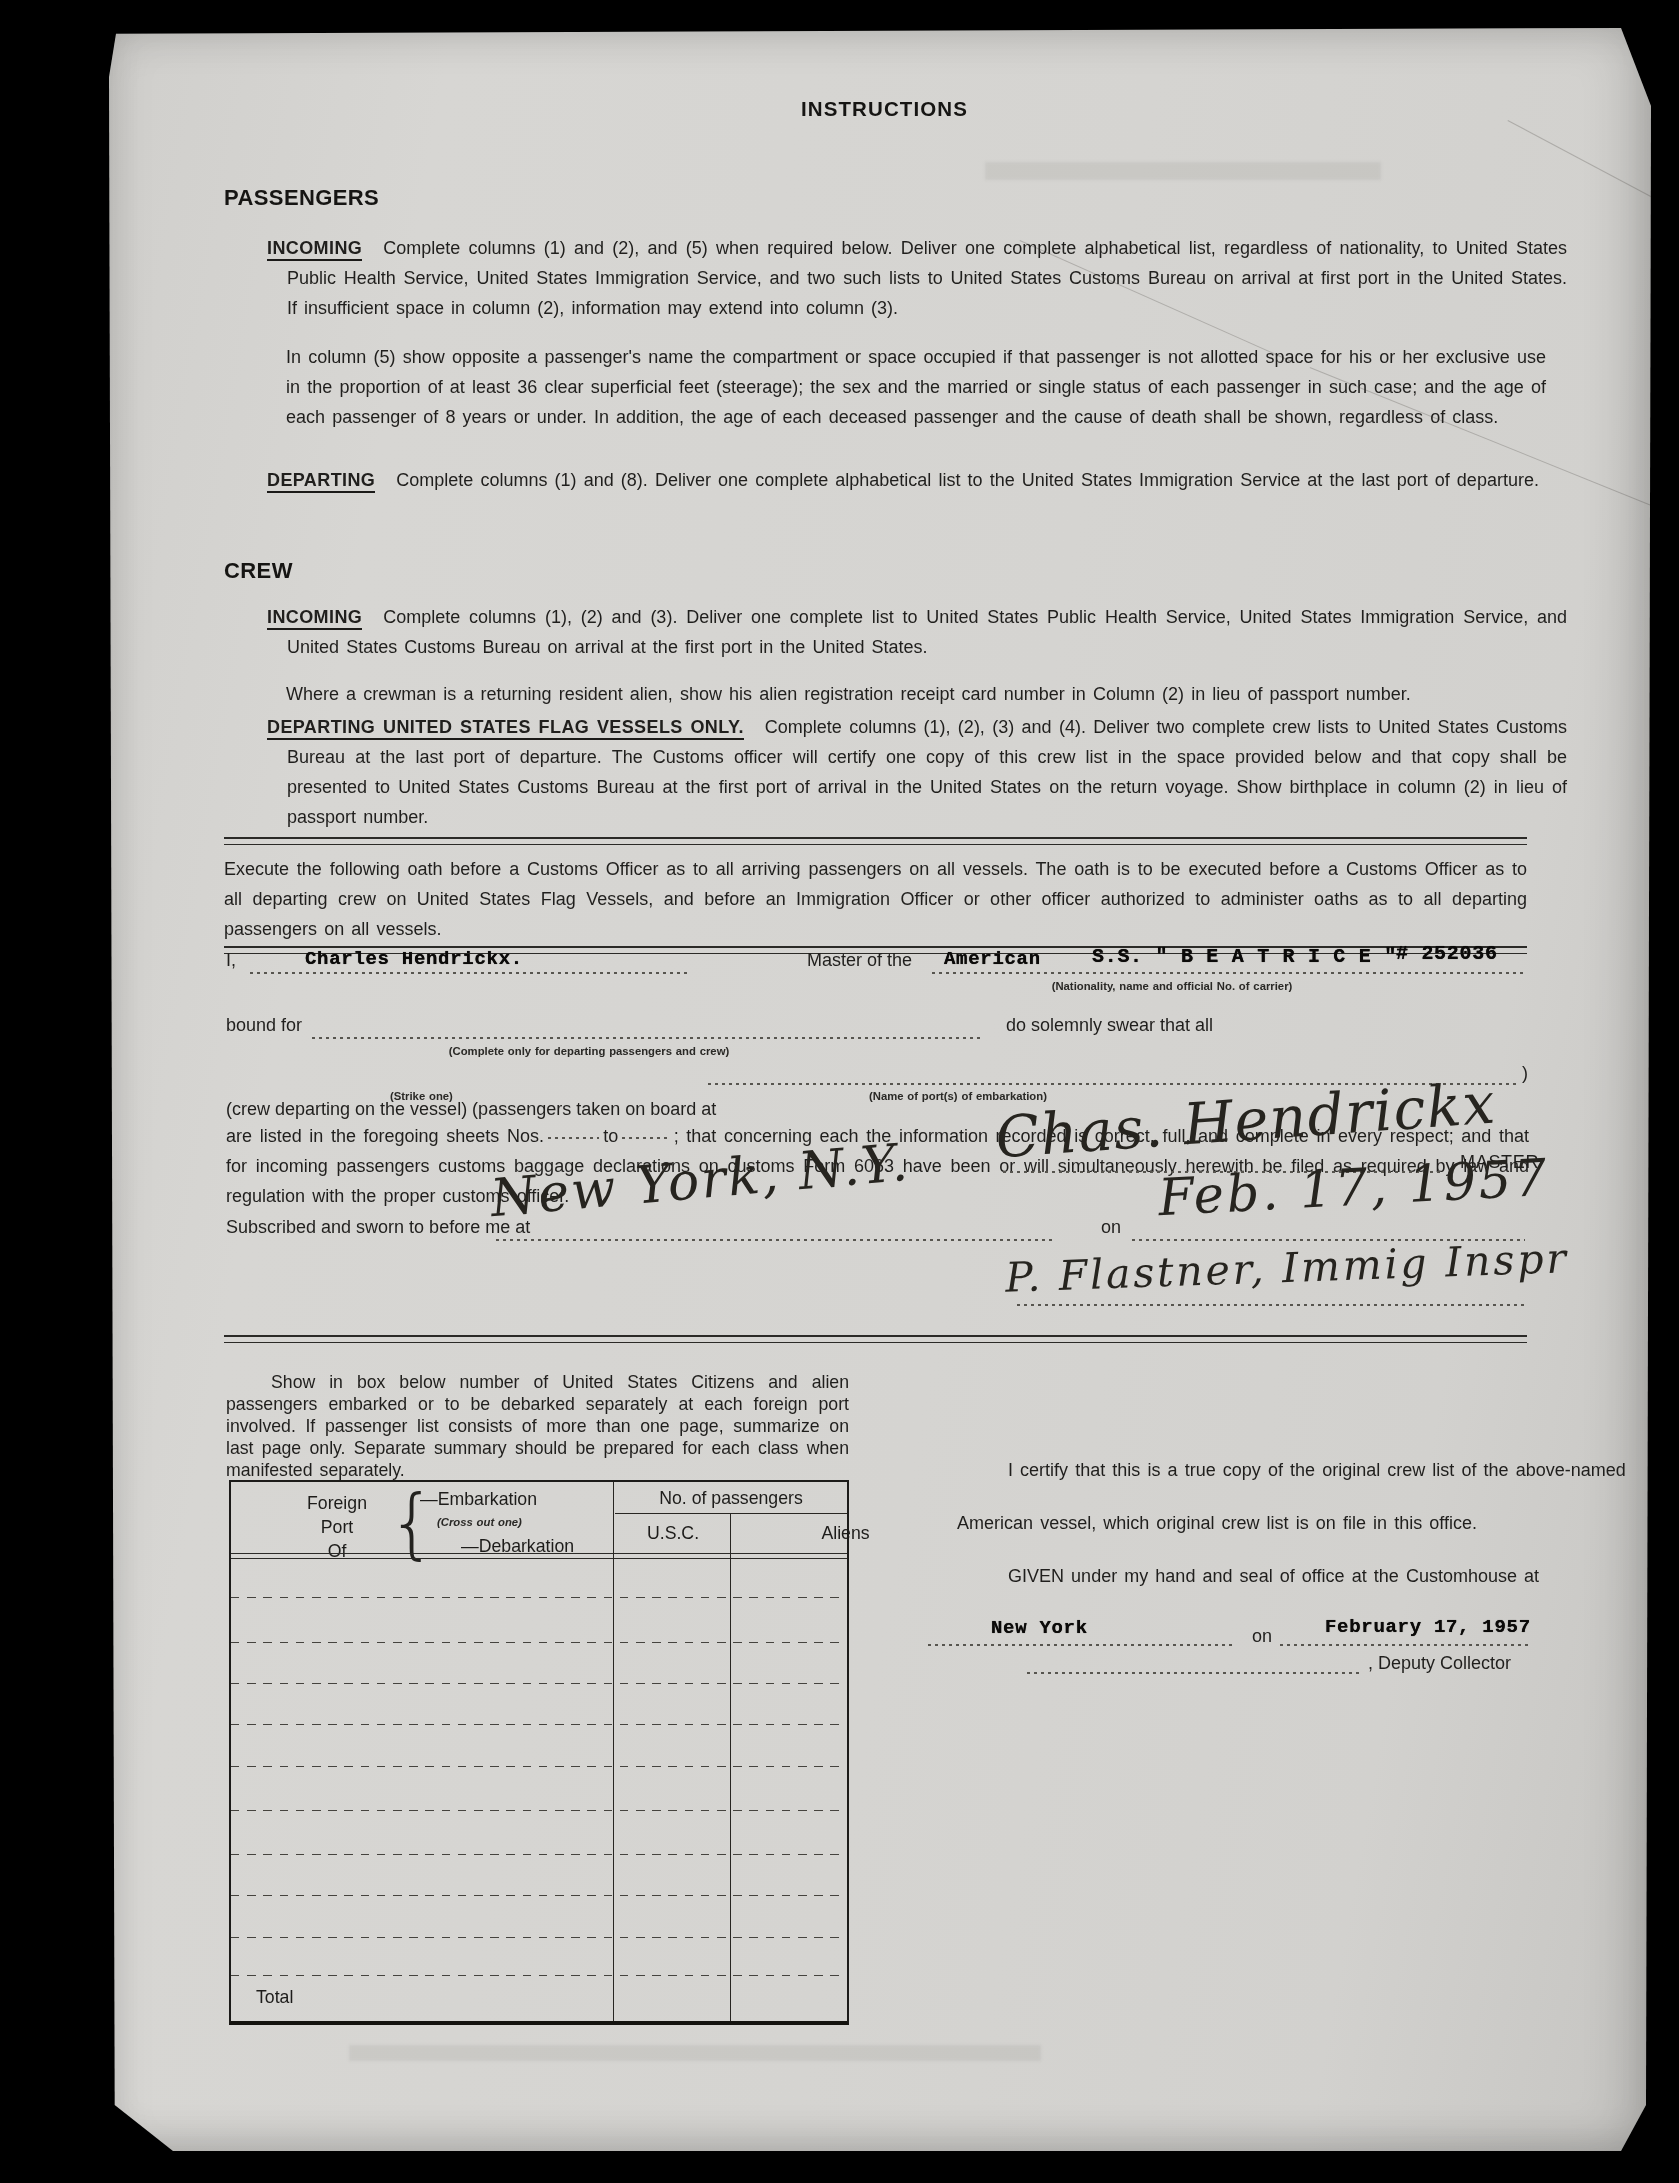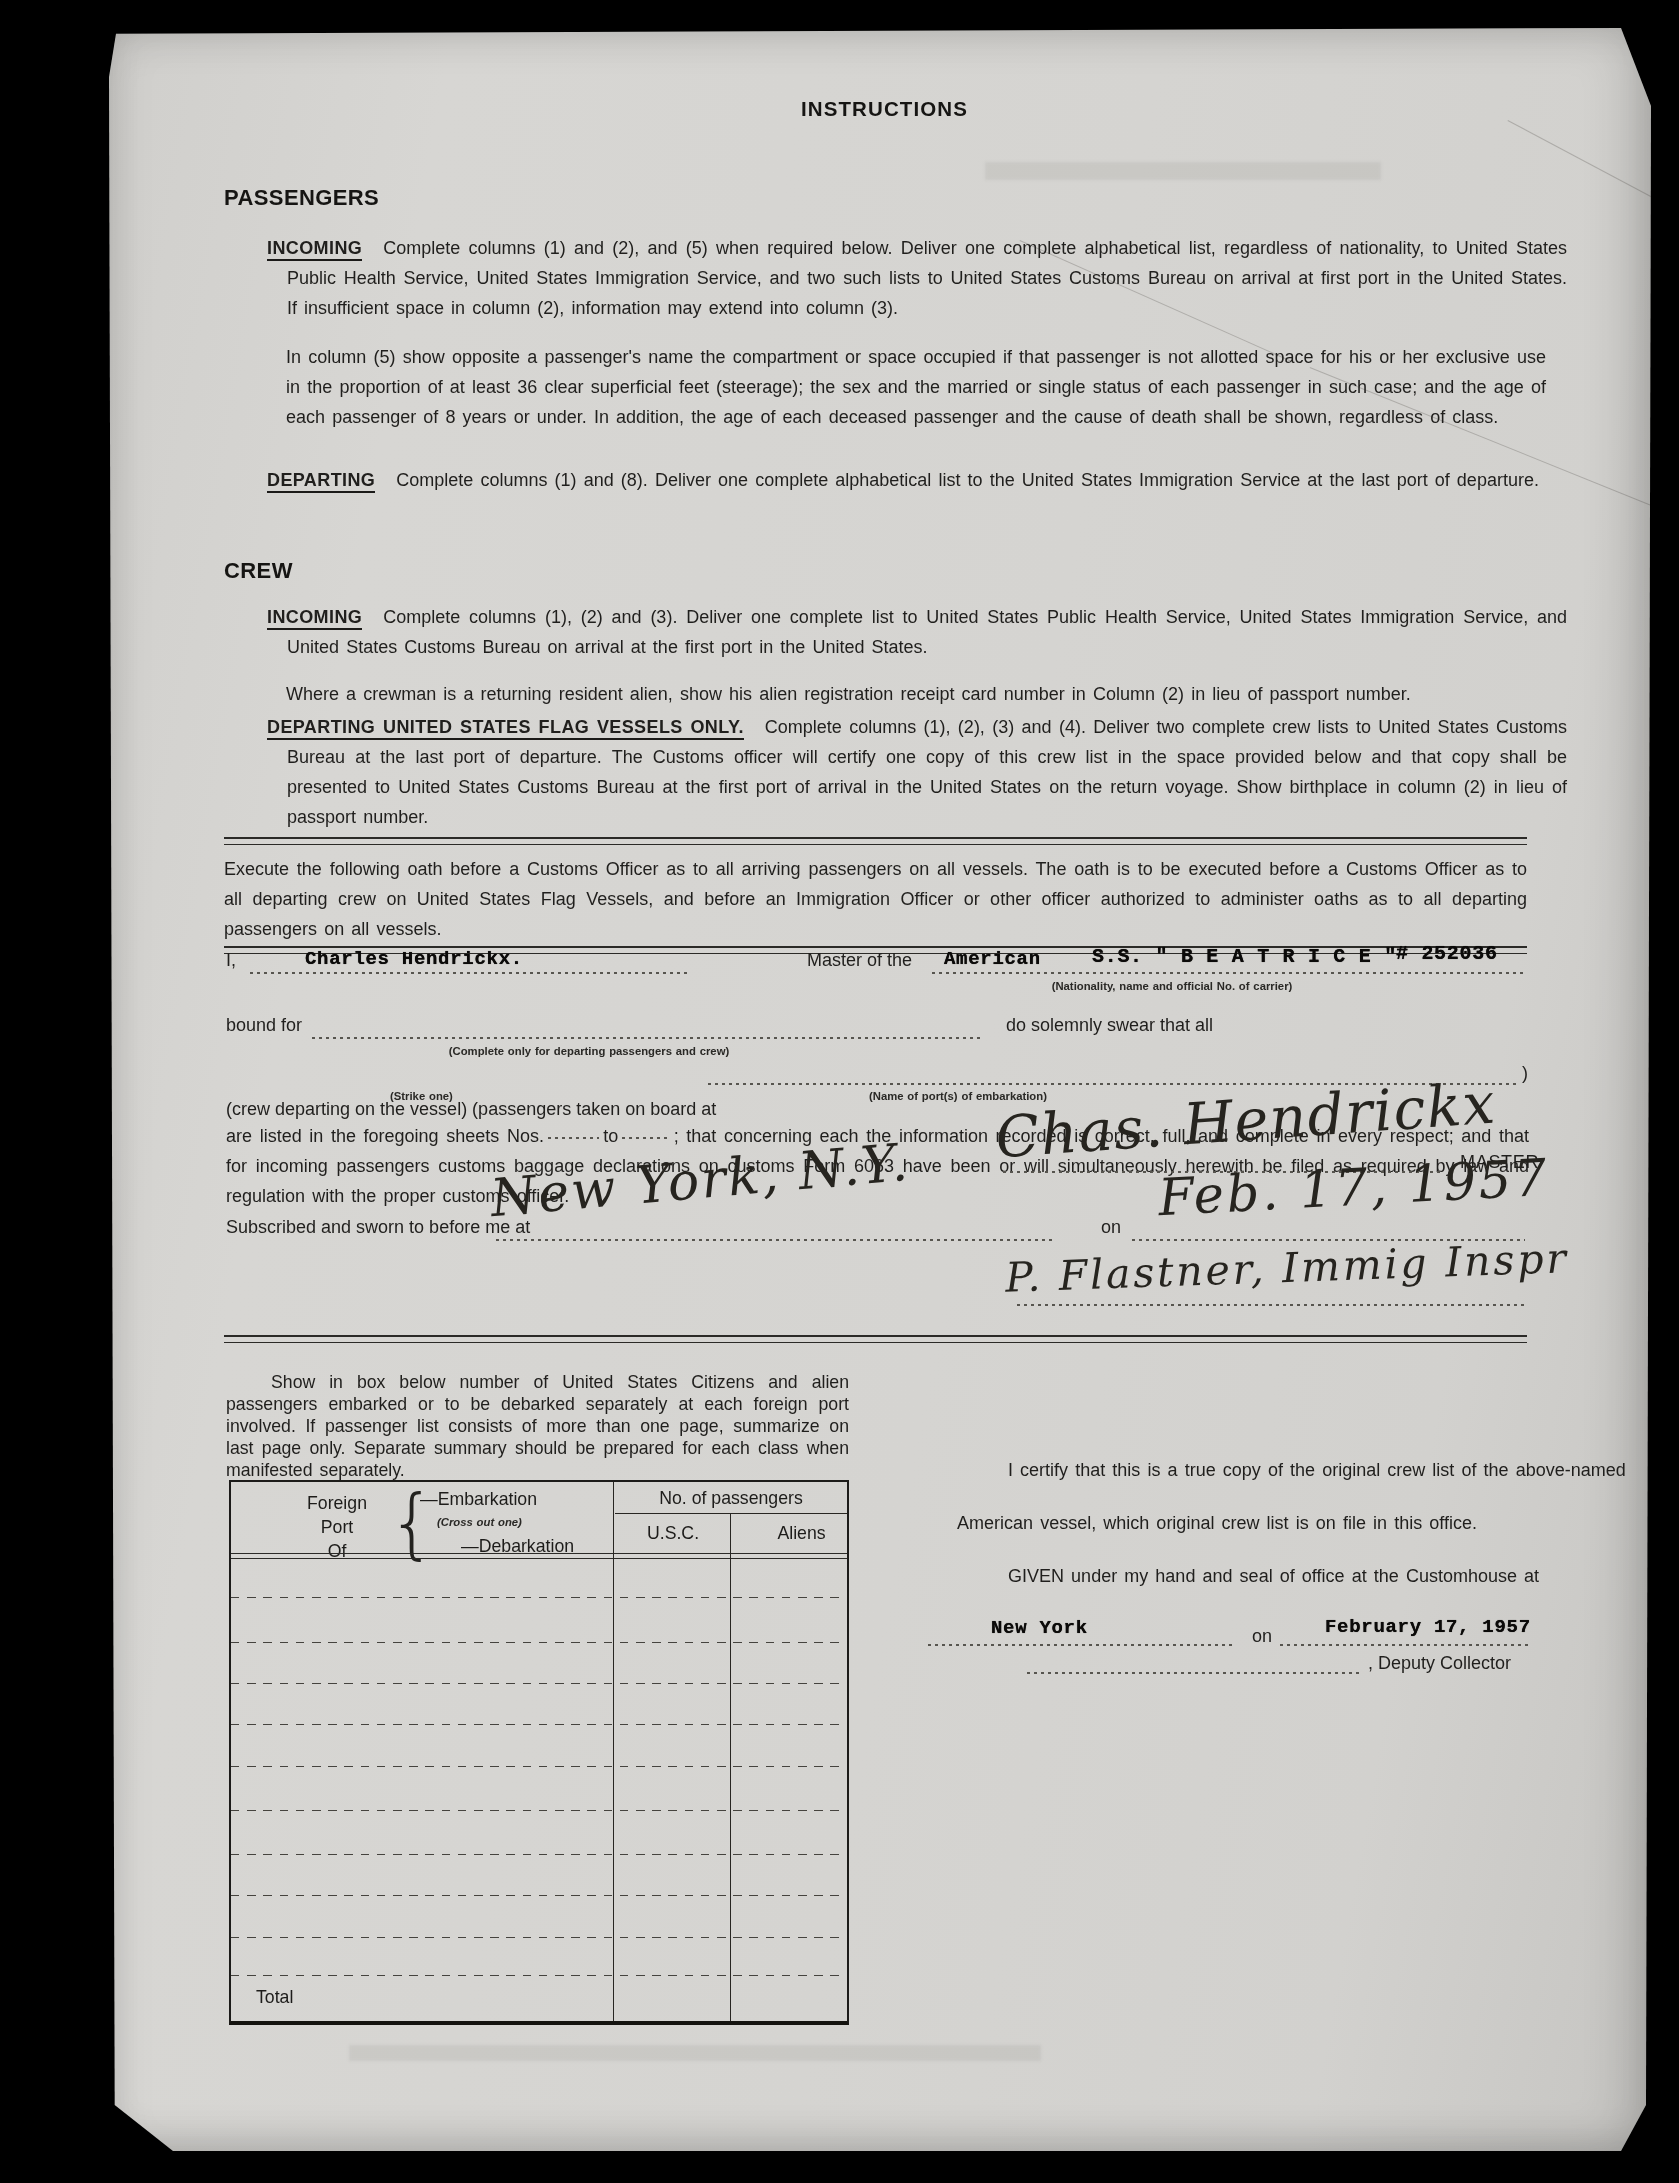--- a/index.html
+++ b/index.html
@@ -132,21 +132,21 @@
       <div>Of</div>
     </div>
     <div class="abs" style="left:157px;top:-4.2px;font-size:76px;font-weight:100;color:#23221f;font-family:'DejaVu Sans', sans-serif;">{</div>
     <div class="abs thead" style="left:189px;top:7px;">—Embarkation</div>
     <div class="abs small" style="left:206px;top:34px;font-style:italic;">(Cross out one)</div>
     <div class="abs thead" style="left:189px;top:54px;margin-left:41px;">—Debarkation</div>
 
     <div class="abs thead" style="left:384px;top:5.7px;width:232px;text-align:center;">No. of passengers</div>
     <div class="abs hline" style="left:384px;top:31px;width:232px;"></div>
     <div class="abs thead" style="left:384px;top:41px;width:116px;text-align:center;">U.S.C.</div>
-    <div class="abs thead" style="left:501px;top:41px;width:139px;text-align:center;">Aliens</div>
+    <div class="abs thead" style="left:501px;top:41px;width:139px;text-align:center;padding-left:44px;">Aliens</div>
 
     <div class="abs" style="left:0;top:71px;width:616px;height:4.2px;border-top:1.4px solid #2b2a27;border-bottom:1.4px solid #2b2a27;"></div>
 
     <div class="abs vline" style="left:382px;top:0;height:539px;"></div>
     <div class="abs vline" style="left:499px;top:31px;height:508px;"></div>
 
     <div class="abs dashline" style="left:0;top:115px;width:616px;"></div>
     <div class="abs dashline" style="left:0;top:160px;width:616px;"></div>
     <div class="abs dashline" style="left:0;top:201px;width:616px;"></div>
     <div class="abs dashline" style="left:0;top:242px;width:616px;"></div>

